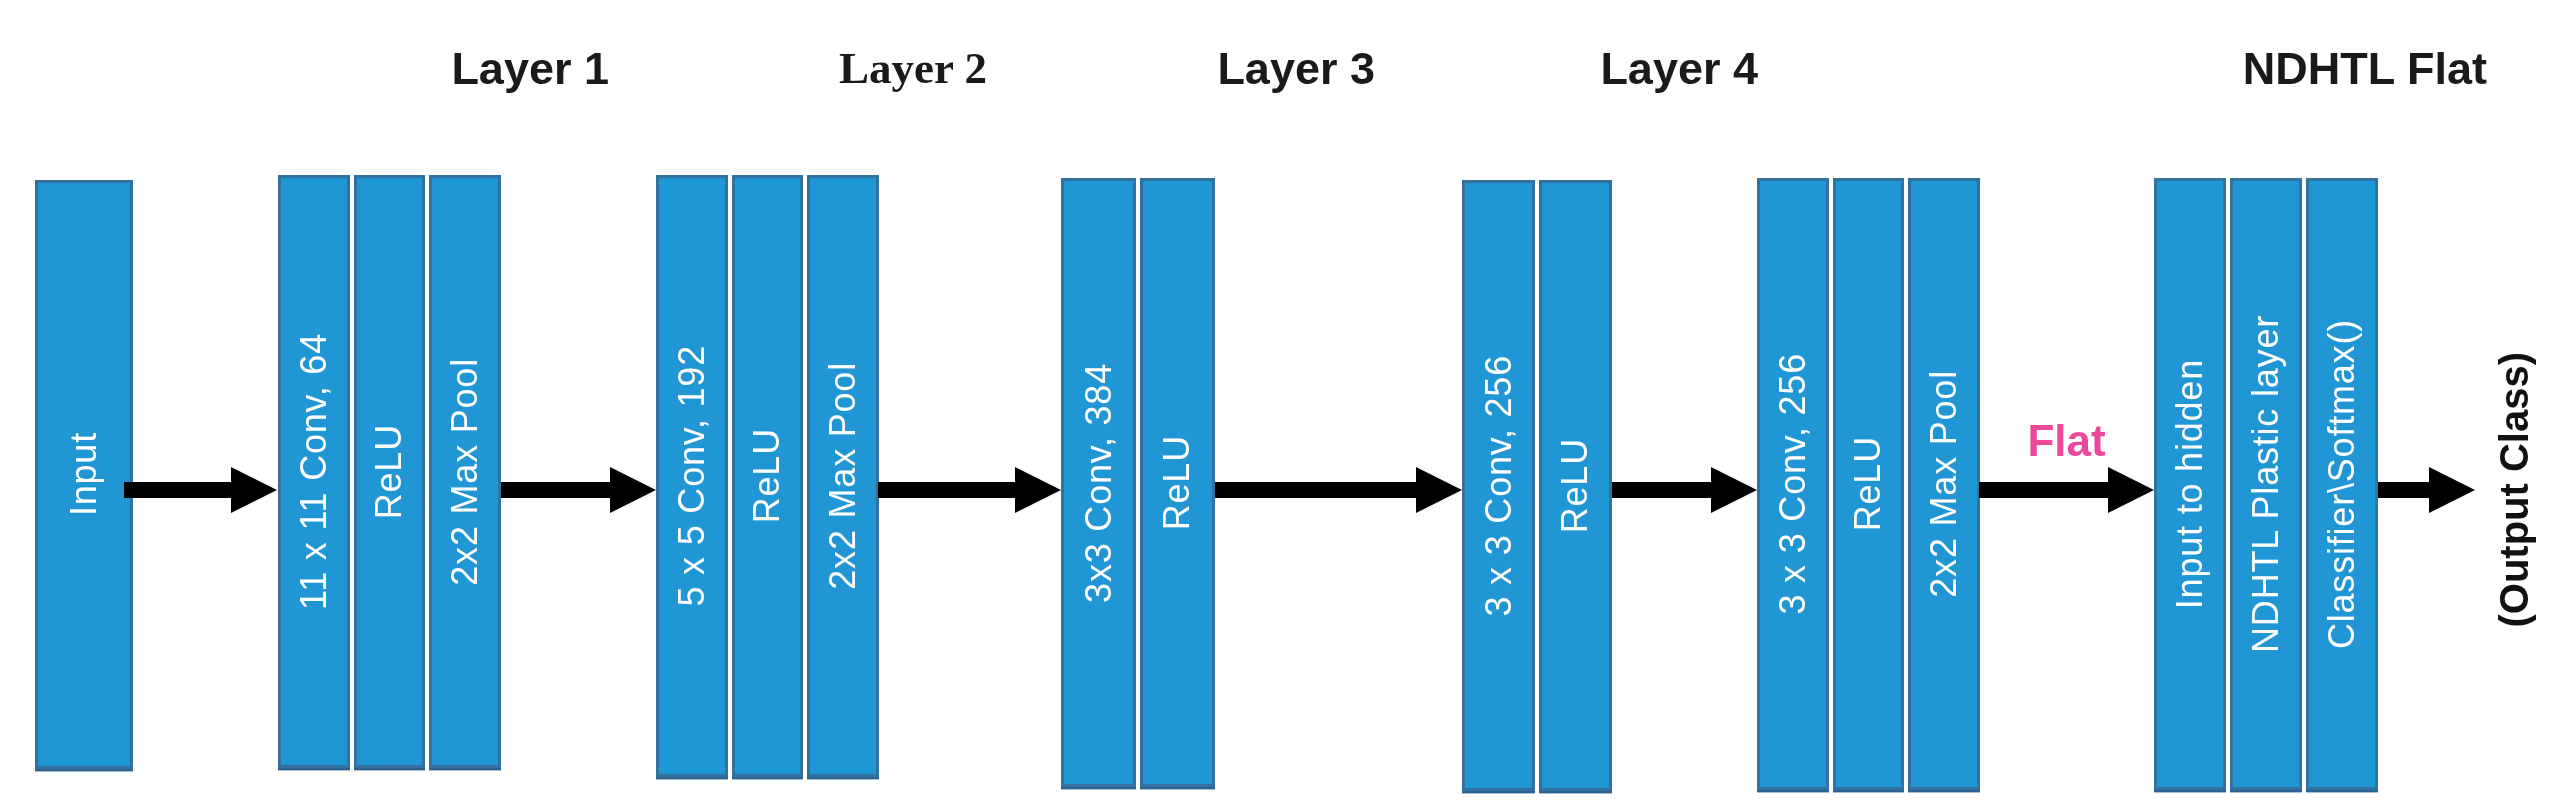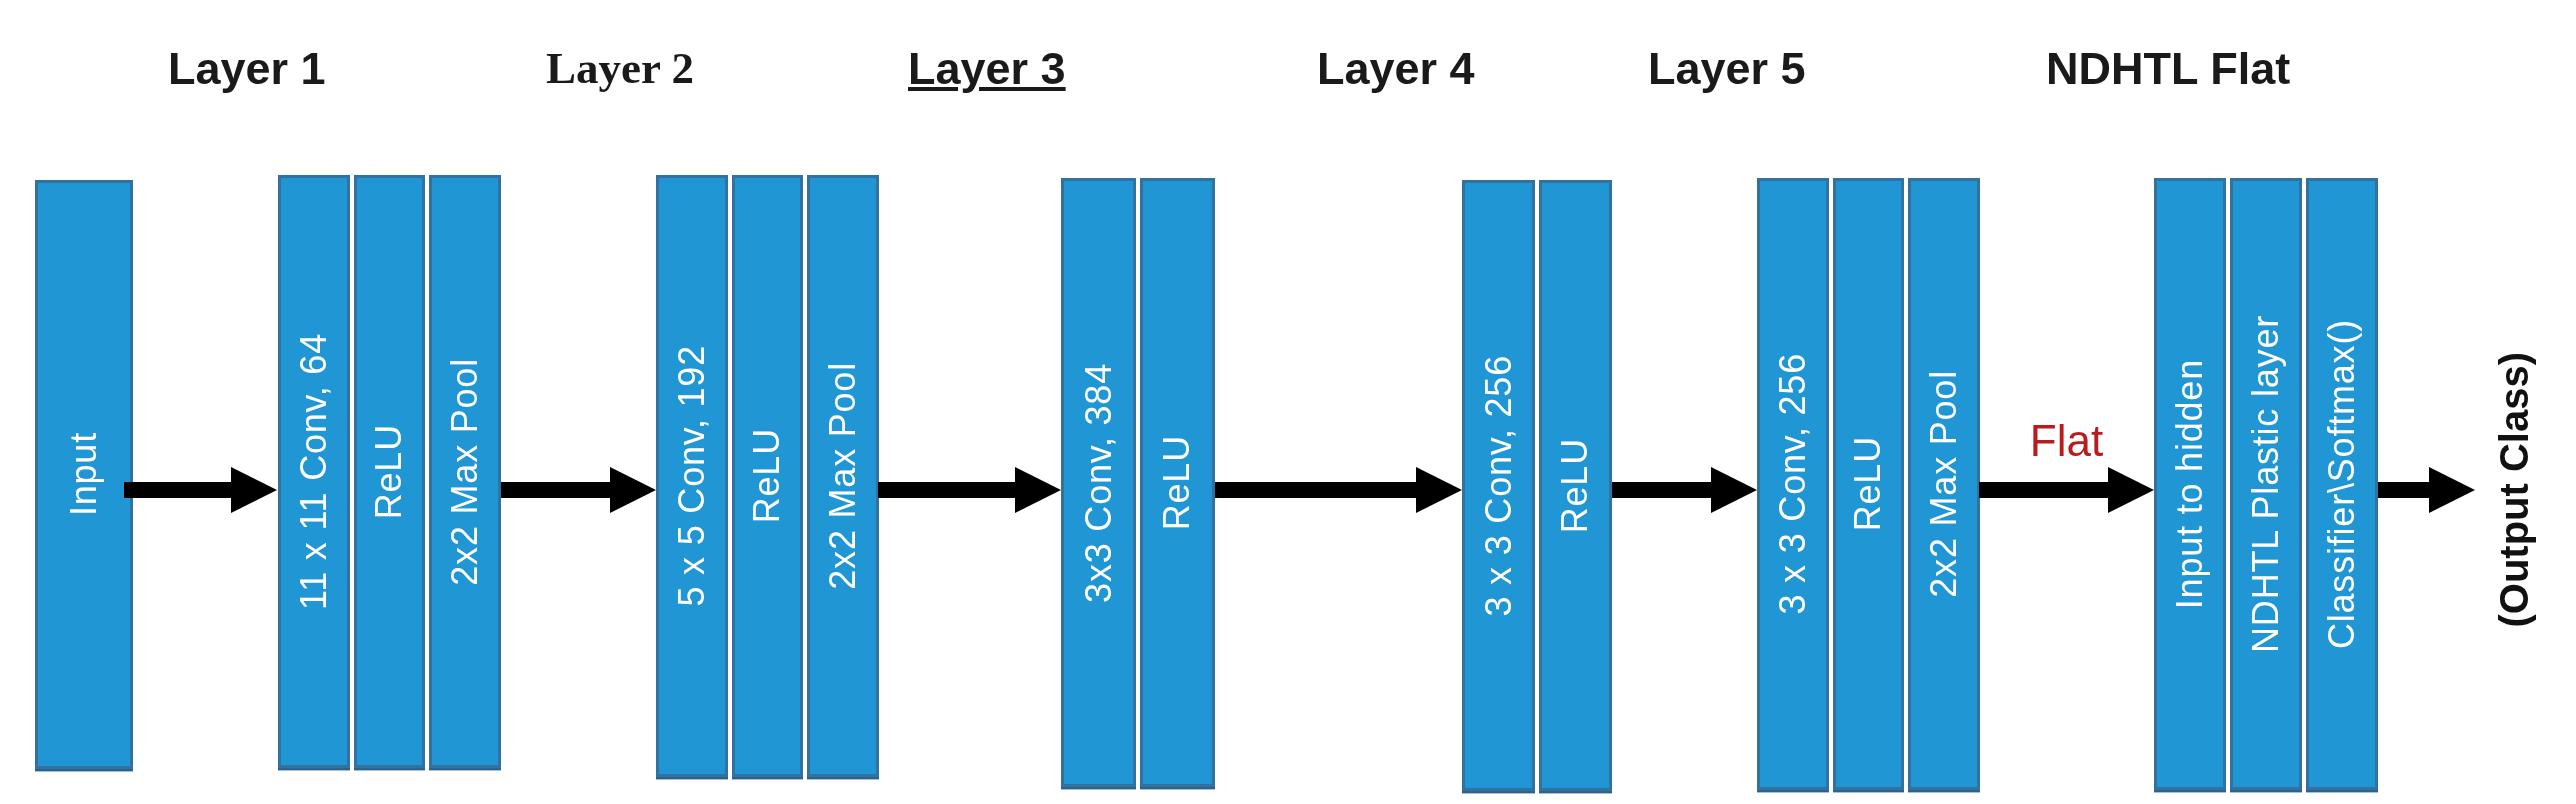--- a/index.html
+++ b/index.html
@@ -7,21 +7,21 @@
     position:relative;
     width:2576px;height:804px;
     background:#ffffff;
     font-family:"Liberation Sans", sans-serif;
     overflow:hidden;
   }
   .ltitle{
     position:absolute;
     top:41px;height:55px;width:441px;
     font-size:45px;font-weight:bold;color:#1a1a1a;
-    text-align:left;white-space:nowrap;line-height:55px;
+    text-align:right;white-space:nowrap;line-height:55px;
     letter-spacing:0px;
   }
   .block{
     position:absolute;
     display:flex;gap:3.9px;
   }
   .col{
     flex:1;
     background:#2196d5;
     border:3.1px solid #33719f;
@@ -46,44 +46,43 @@
     flex:1;height:16.5px;background:#000000;
   }
   .arrow .head{
     width:0;height:0;
     border-top:23px solid transparent;
     border-bottom:23px solid transparent;
     border-left:46px solid #000000;
   }
   .flat-label{
     position:absolute;
-    font-size:44px;font-weight:normal;color:#b91c1c;
+    font-size:44px;font-weight:bold;color:#ec4899;
     text-align:center;white-space:nowrap;
   }
   .output-label{
     position:absolute;
     display:flex;align-items:center;justify-content:center;
   }
   .output-label .vtext{
     color:#111111;
     font-weight:bold;
     font-size:40px;
     letter-spacing:0px;
   }
 </style>
 </head>
 <body>
 
 <div class="canvas">
 
   <div class="ltitle" style="left:168px;">Layer 1</div>
   <div class="ltitle" style="left:546px;font-family:Liberation Serif, serif;">Layer 2</div>
-  <div class="ltitle" style="left:908px;text-decoration:underline;">Layer 3</div>
+  <div class="ltitle" style="left:934px;">Layer 3</div>
   <div class="ltitle" style="left:1317px;">Layer 4</div>
-  <div class="ltitle" style="left:1648px;">Layer 5</div>
   <div class="ltitle" style="left:2046px;">NDHTL Flat</div>
 
   <div class="block" style="left:35px;top:180px;width:98px;height:589px;">
     <div class="col">
       <span class="vtext">Input</span>
     </div>
   </div>
 
   <div class="block" style="left:278px;top:175px;width:223px;height:593px;">
     <div class="col">

